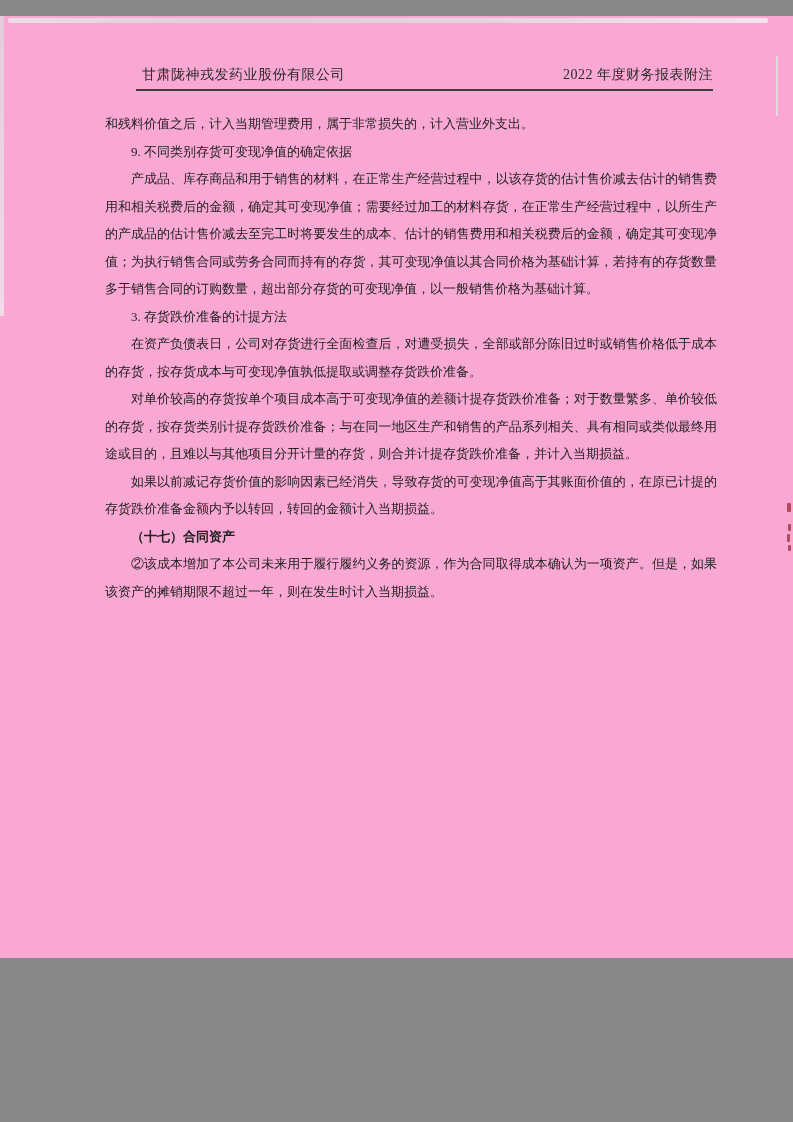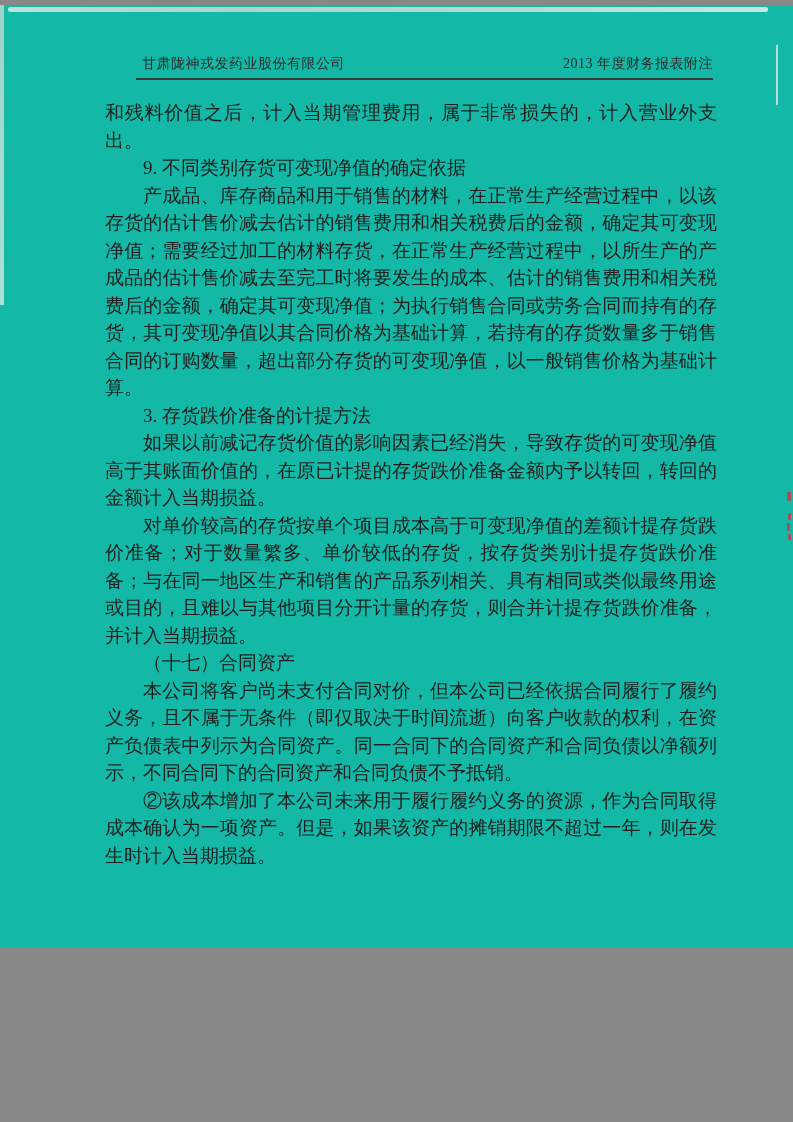--- a/index.html
+++ b/index.html
@@ -1,20 +1,20 @@
 <!DOCTYPE html>
 <html><head>
 <meta charset="utf-8">
 <style>
   html,body{margin:0;padding:0;background:#888;}
   .page{
     position:relative;
     width:793px;height:942px;
-    margin:5px auto;
-    background:#14b8a6;
+    margin:16px auto;
+    background:#f9a8d4;
     overflow:hidden;
     font-family:"Liberation Serif","DejaVu Serif",serif;
     color:#242424;
   }
   
   .scan-top{
     position:absolute;left:8px;top:2px;width:760px;height:5px;
     background:linear-gradient(90deg,#e9e9e9,#d7d7d7 30%,#e3e3e3 70%,#f3f3f3);
     opacity:.8;border-radius:2px;
   }
@@ -43,28 +43,28 @@
     padding-bottom:5px;
     font-size:14px;
     color:#2b2b2b;
     letter-spacing:.5px;
   }
   .page-header .company{padding-left:6px;}
 
   
   .document-body{
     position:absolute;left:105px;top:94px;width:612px;
-    font-size:19px;line-height:27.5px;
+    font-size:13px;line-height:27.5px;
     text-align:justify;
     text-justify:inter-ideograph;
     color:#1f1f1f;
   }
   .document-body p{margin:0;text-indent:2em;}
   .document-body p.continuation{text-indent:0;}
-  .document-body p.section{font-weight:normal;}
+  .document-body p.section{font-weight:bold;}
 
   
   .page-footer{
     position:absolute;left:105px;top:1080px;width:612px;
     text-align:left;font-size:13px;color:#333;
   }
 </style>
 </head>
 <body>
 
@@ -73,32 +73,32 @@
   <div class="scan-top"></div>
   <div class="scan-left"></div>
   <div class="scan-right"></div>
   <div class="margin-mark mm1" style="background: rgb(179, 74, 90);"></div>
   <div class="margin-mark mm2" style="background: rgb(179, 74, 90);"></div>
   <div class="margin-mark mm3" style="background: rgb(179, 74, 90);"></div>
   <div class="margin-mark mm4" style="background: rgb(179, 74, 90);"></div>
 
   <div class="page-header">
     <span class="company">甘肃陇神戎发药业股份有限公司</span>
-    <span class="doc-title">2013 年度财务报表附注</span>
+    <span class="doc-title">2022 年度财务报表附注</span>
   </div>
 
   <div class="document-body">
       <p class="continuation">和残料价值之后，计入当期管理费用，属于非常损失的，计入营业外支出。</p>
       <p class="subheading">9. 不同类别存货可变现净值的确定依据</p>
       <p class="para">产成品、库存商品和用于销售的材料，在正常生产经营过程中，以该存货的估计售价减去估计的销售费用和相关税费后的金额，确定其可变现净值；需要经过加工的材料存货，在正常生产经营过程中，以所生产的产成品的估计售价减去至完工时将要发生的成本、估计的销售费用和相关税费后的金额，确定其可变现净值；为执行销售合同或劳务合同而持有的存货，其可变现净值以其合同价格为基础计算，若持有的存货数量多于销售合同的订购数量，超出部分存货的可变现净值，以一般销售价格为基础计算。</p>
       <p class="subheading">3. 存货跌价准备的计提方法</p>
+      <p class="para">在资产负债表日，公司对存货进行全面检查后，对遭受损失，全部或部分陈旧过时或销售价格低于成本的存货，按存货成本与可变现净值孰低提取或调整存货跌价准备。</p>
+      <p class="para">对单价较高的存货按单个项目成本高于可变现净值的差额计提存货跌价准备；对于数量繁多、单价较低的存货，按存货类别计提存货跌价准备；与在同一地区生产和销售的产品系列相关、具有相同或类似最终用途或目的，且难以与其他项目分开计量的存货，则合并计提存货跌价准备，并计入当期损益。</p>
       <p class="para">如果以前减记存货价值的影响因素已经消失，导致存货的可变现净值高于其账面价值的，在原已计提的存货跌价准备金额内予以转回，转回的金额计入当期损益。</p>
-      <p class="para">对单价较高的存货按单个项目成本高于可变现净值的差额计提存货跌价准备；对于数量繁多、单价较低的存货，按存货类别计提存货跌价准备；与在同一地区生产和销售的产品系列相关、具有相同或类似最终用途或目的，且难以与其他项目分开计量的存货，则合并计提存货跌价准备，并计入当期损益。</p>
       <p class="section">（十七）合同资产</p>
-      <p class="para">本公司将客户尚未支付合同对价，但本公司已经依据合同履行了履约义务，且不属于无条件（即仅取决于时间流逝）向客户收款的权利，在资产负债表中列示为合同资产。同一合同下的合同资产和合同负债以净额列示，不同合同下的合同资产和合同负债不予抵销。</p>
       <p class="para">②该成本增加了本公司未来用于履行履约义务的资源，作为合同取得成本确认为一项资产。但是，如果该资产的摊销期限不超过一年，则在发生时计入当期损益。</p>
     </div>
 
   <div class="page-footer">
     <span>35</span>
   </div>
 
 </div>
 
 </body></html>

